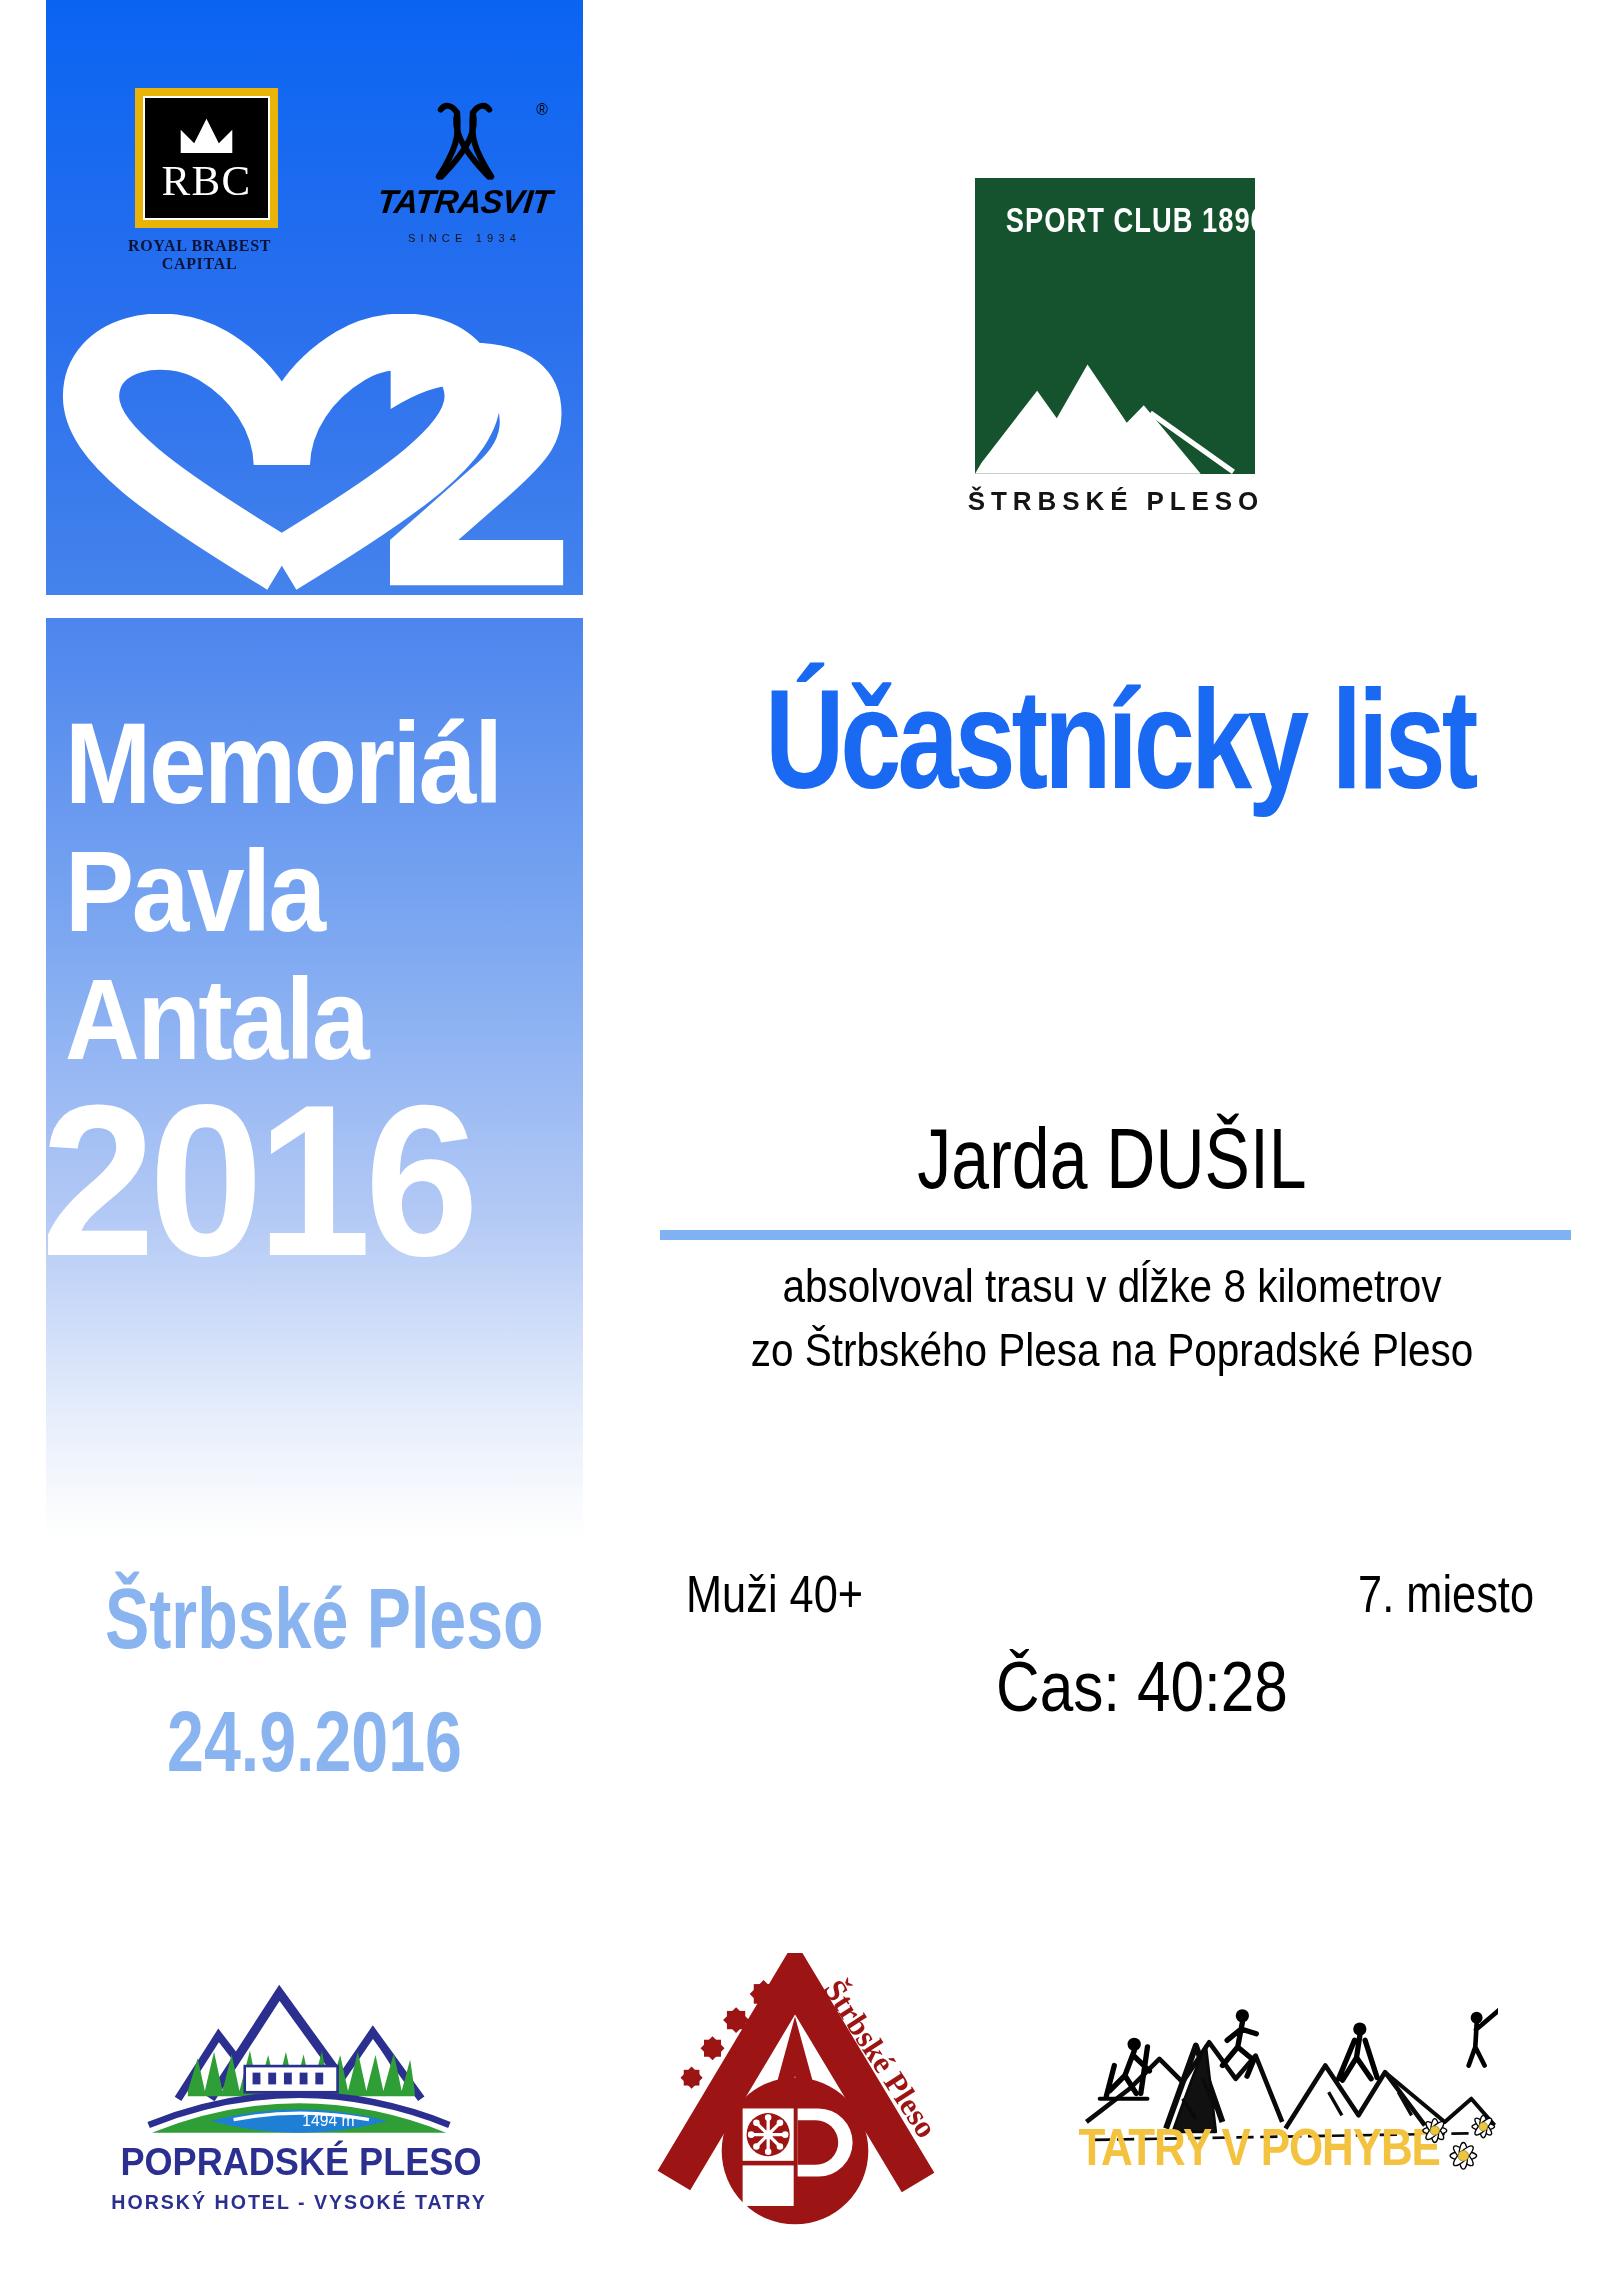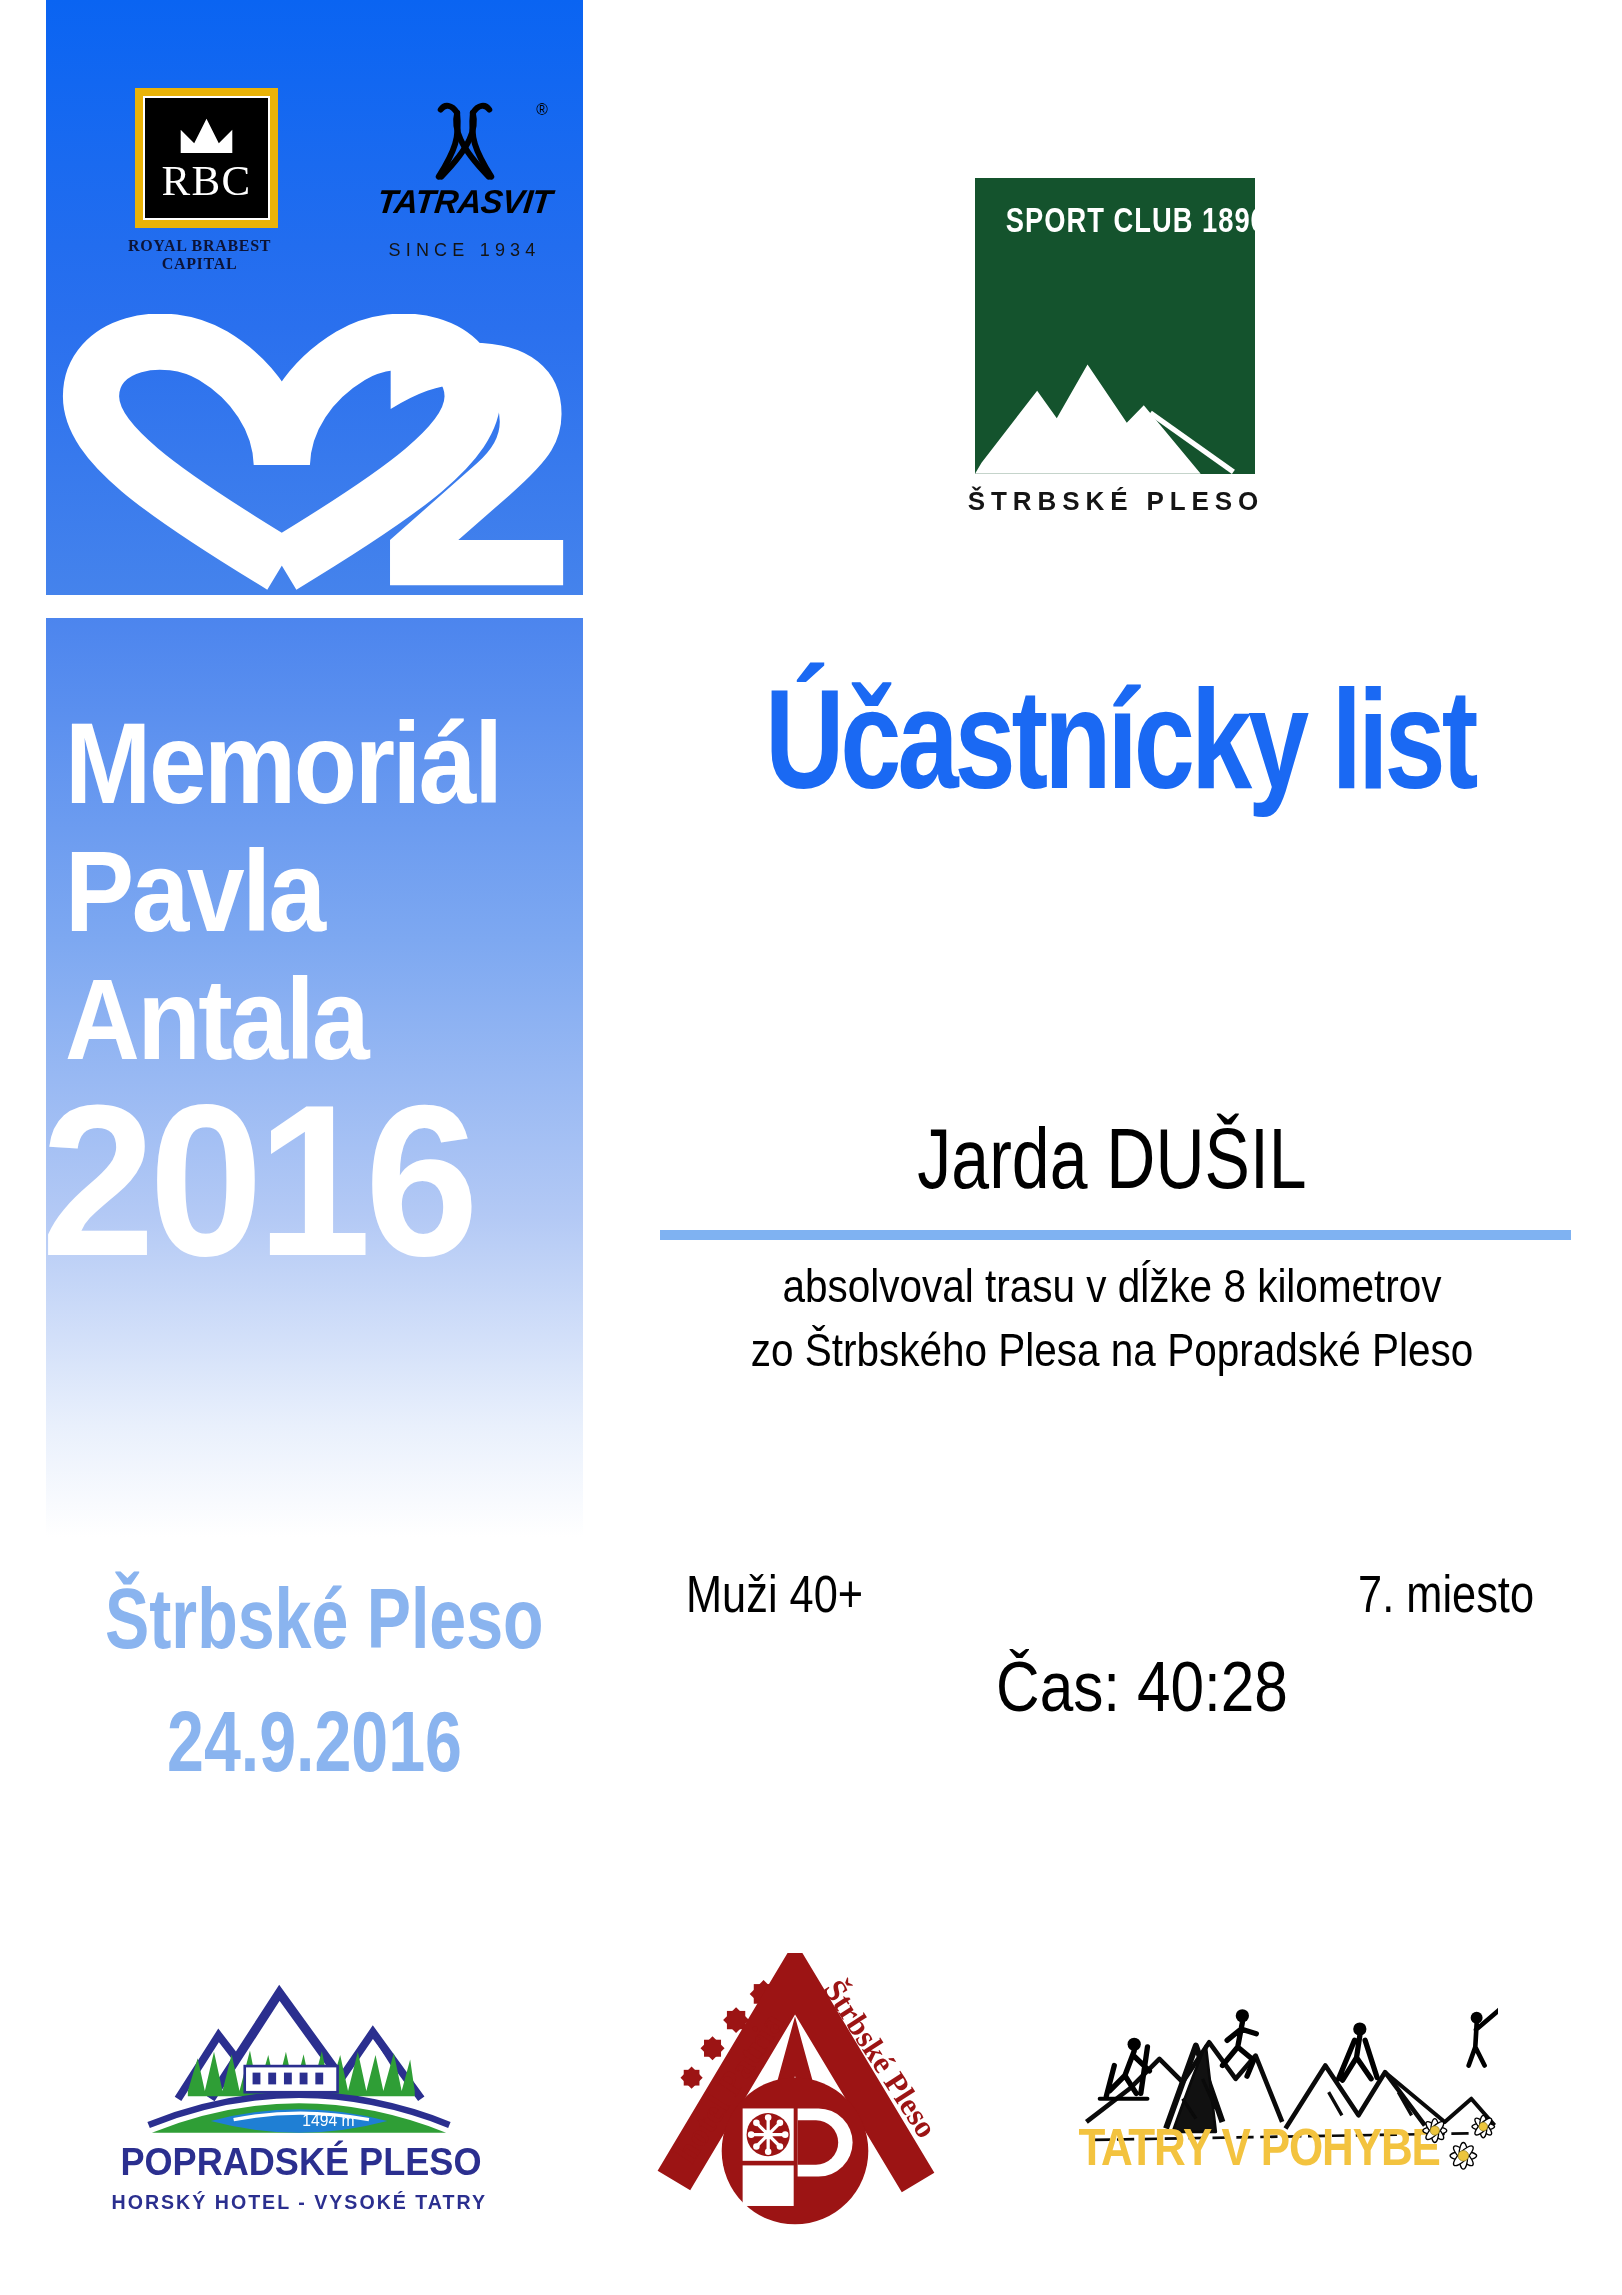--- a/index.html
+++ b/index.html
@@ -23,21 +23,21 @@
   .rbc-abbr{color:#fff;font-family:"Liberation Serif",serif;font-size:43px;line-height:46px;letter-spacing:1.3px;}
   .rbc-caption{
     position:absolute;left:98px;top:237px;width:203px;text-align:center;
     font-family:"Liberation Serif",serif;font-weight:bold;font-size:16px;color:#0c1336;letter-spacing:0.7px;
   }
   
   .tatrasvit{position:absolute;left:363px;top:98px;width:203px;text-align:center;}
   .tatrasvit-emblem{display:block;margin:0 auto;}
   .tatrasvit-reg{position:absolute;right:18.3px;top:2.6px;font-size:15.7px;color:#000;}
   .tatrasvit-name{font-size:33px;font-weight:bold;font-style:italic;letter-spacing:-0.7px;color:#000;transform:skewX(-6deg);}
-  .tatrasvit-since{margin-top:19px;font-size:18px;letter-spacing:5.2px;color:#141414;}
+  .tatrasvit-since{margin-top:11px;font-size:11px;letter-spacing:5.2px;color:#141414;}
   .heart2{position:absolute;left:0;bottom:0;}
   
   .memorial{
     position:absolute;left:65px;top:699px;color:#fff;font-weight:bold;
     font-size:115px;line-height:128px;letter-spacing:-2.6px;
     transform:scaleX(0.9);transform-origin:left top;white-space:nowrap;
   }
   .band-year{
     position:absolute;left:41px;top:1072px;color:#fff;font-weight:bold;
     font-size:216px;line-height:1;letter-spacing:-6.5px;
@@ -85,21 +85,21 @@
     position:absolute;left:1279px;top:1569px;width:255px;text-align:right;font-size:51px;line-height:1;color:#000;
     transform:scaleX(0.85);transform-origin:right top;white-space:nowrap;
   }
   .time{
     position:absolute;left:684px;top:1646px;width:916px;text-align:center;
     font-size:71px;line-height:1.15;color:#000;transform:scaleX(0.85);white-space:nowrap;
   }
   
   .popradske{position:absolute;left:111px;top:1968px;width:376px;text-align:center;}
   .pp-name{margin-top:1.3px;font-size:38px;font-weight:bold;color:#2b2f8f;letter-spacing:0;transform:scaleX(0.95);white-space:nowrap;}
-  .pp-sub{margin-top:6.5px;font-size:19.6px;font-weight:bold;color:#2b2f8f;letter-spacing:2px;white-space:nowrap;text-align:right;}
+  .pp-sub{margin-top:6.5px;font-size:19.6px;font-weight:bold;color:#2b2f8f;letter-spacing:2px;white-space:nowrap;}
   .patria{position:absolute;left:651px;top:1953px;}
   .tatry{position:absolute;left:1073px;top:1966px;}
 </style>
 </head>
 <body>
 
 <div class="page">
 
   <div class="band-top">
     <svg class="heart2" width="537" height="281" viewBox="0 0 820 430">

